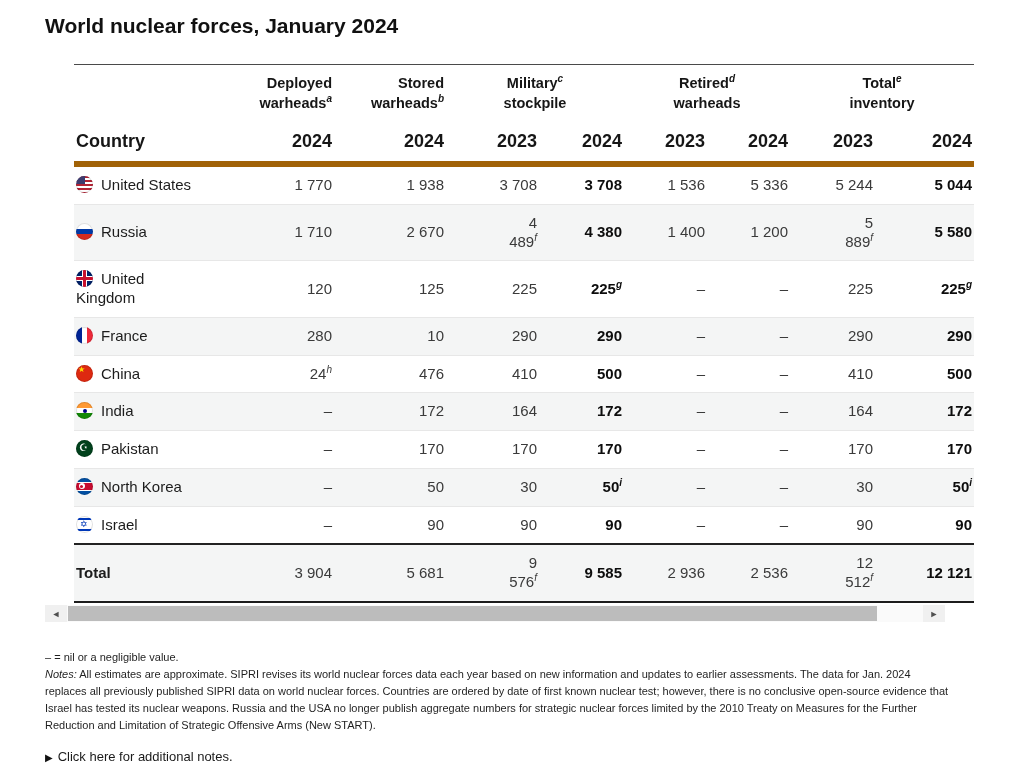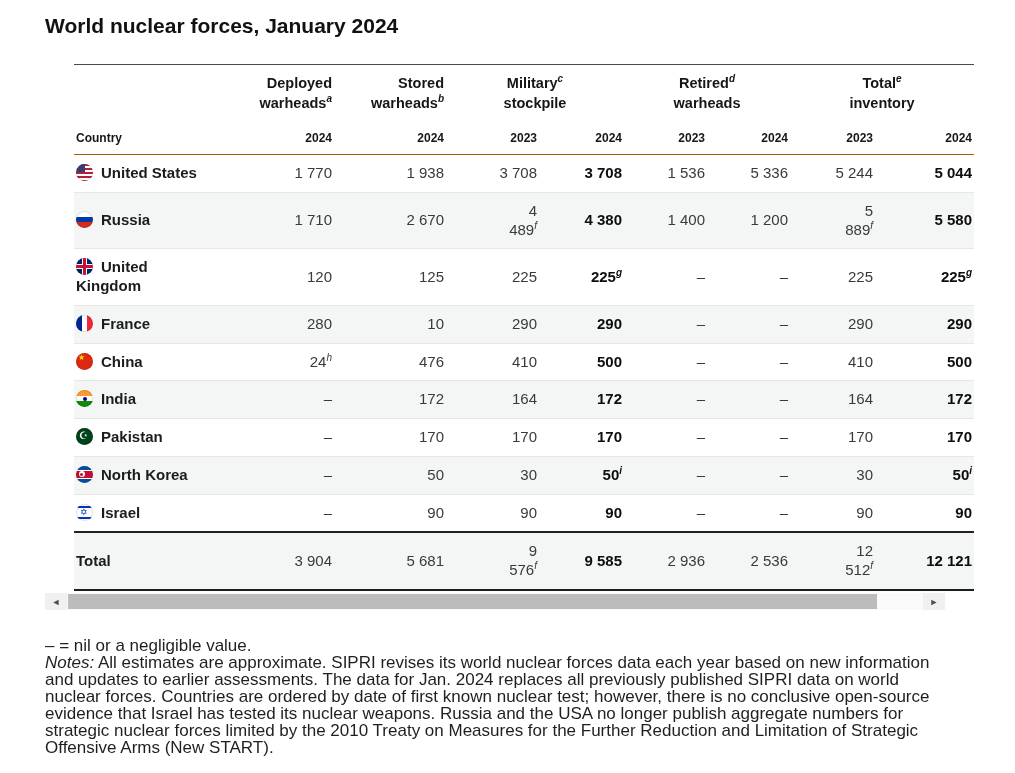--- a/index.html
+++ b/index.html
@@ -19,27 +19,27 @@
 
   table.nf {
     border-collapse:collapse; table-layout:fixed; width:900px;
     border-top:1px solid #4a4a4a; border-bottom:2px solid #1c1c1c;
     font-size:15px;
     margin-left:29px;
   }
   table.nf th, table.nf td { padding:9px 2px; }
   thead th { font-weight:700; color:#161616; }
   .group-row th { vertical-align:bottom; padding-top:14px; padding-bottom:2px; font-size:14.5px; line-height:1.35; }
-  .year-row th { padding-top:8px; padding-bottom:12px; border-bottom:1px solid #a16207; font-size:12px; }
+  .year-row th { padding-top:8px; padding-bottom:12px; border-bottom:6px solid #a16207; font-size:18px; }
   .al { text-align:left; } .ar { text-align:right; } .ac { text-align:center; }
 
   tbody td { color:#3a3a3a; line-height:1.25; }
   tbody td.num { text-align:right; }
   tbody td.bold { font-weight:700; color:#0d0d0d; }
-  tbody td.country { text-align:left; color:#1c1c1c;font-weight:bold; }
+  tbody td.country { text-align:left; color:#1c1c1c; }
   tbody tr:nth-child(even) td { background:#f4f5f5; }
   tbody tr + tr td { border-top:1px solid #e7e7e7; }
   tbody tr.total-row td { border-top:2px solid #222; background:#f4f5f5; }
   tbody tr.total-row td.country { font-weight:700; }
   sup { font-size:10px; font-style:italic; line-height:0; }
 
   .flag {
     display:inline-block; width:17px; height:17px; border-radius:50%;
     vertical-align:-3px; margin-right:8px; position:relative; overflow:hidden;
     box-shadow:inset 0 0 0 1px rgba(0,0,0,.12);
@@ -66,21 +66,21 @@
   .f-il{background:#fff;}
   .f-il::before{content:"";position:absolute;inset:0;background:linear-gradient(180deg,transparent 10%,#0038b8 10% 22%,transparent 22% 78%,#0038b8 78% 90%,transparent 90%);}
   .f-il::after{content:"✡";position:absolute;left:4px;top:2px;font-size:9px;line-height:13px;color:#0038b8;}
 
   .scrollbar { display:flex; align-items:center; width:900px; height:18px; margin-top:2px; }
   .sb-btn { width:22px; height:17px; background:#f0f0f0; display:flex; align-items:center; justify-content:center;
             color:#4f4f4f; font-size:9px; cursor:pointer; user-select:none; }
   .sb-track { flex:1; height:17px; background:#fafafa; position:relative; }
   .sb-thumb { position:absolute; left:1px; top:1px; height:15px; width:94.5%; background:#bcbcbc; cursor:pointer; }
 
-  .foot { margin-top:26px; width:905px; font-size:17px; line-height:17px; color:#1f1f1f; }
+  .foot { margin-top:26px; width:905px; font-size:11px; line-height:17px; color:#1f1f1f; }
   .foot p { margin:0; }
   .additional { margin-top:15px; font-size:13px; color:#1a1a1a; cursor:pointer; }
   .tri { font-size:10px; margin-right:5px; color:#111; }
   .source { font-size:13px; font-style:italic; margin-top:3px; color:#1f1f1f; }
   .source a { color:#3b3bc4; text-decoration:underline; }
 </style>
 </head>
 <body>
 
 <div class="page">

